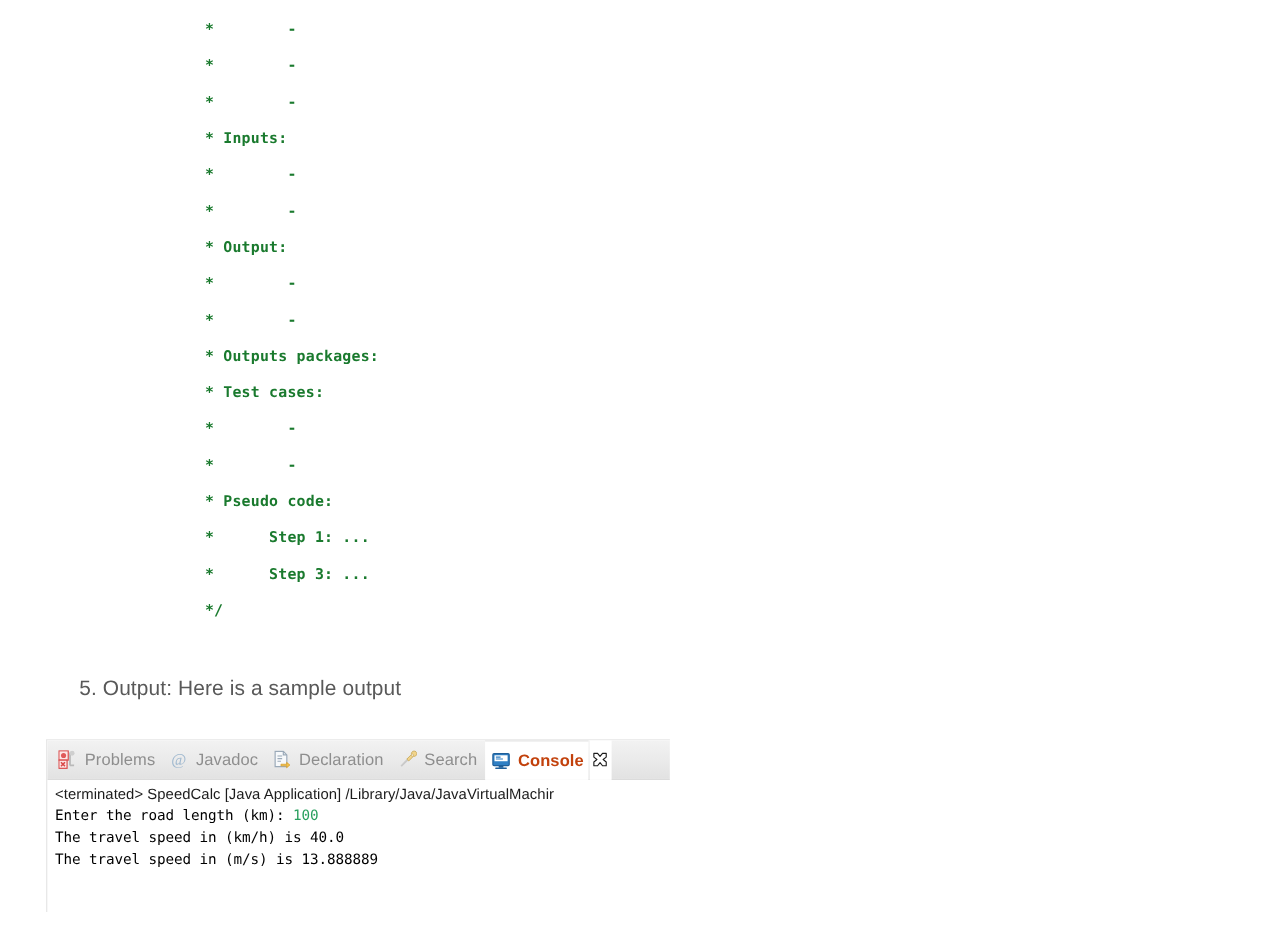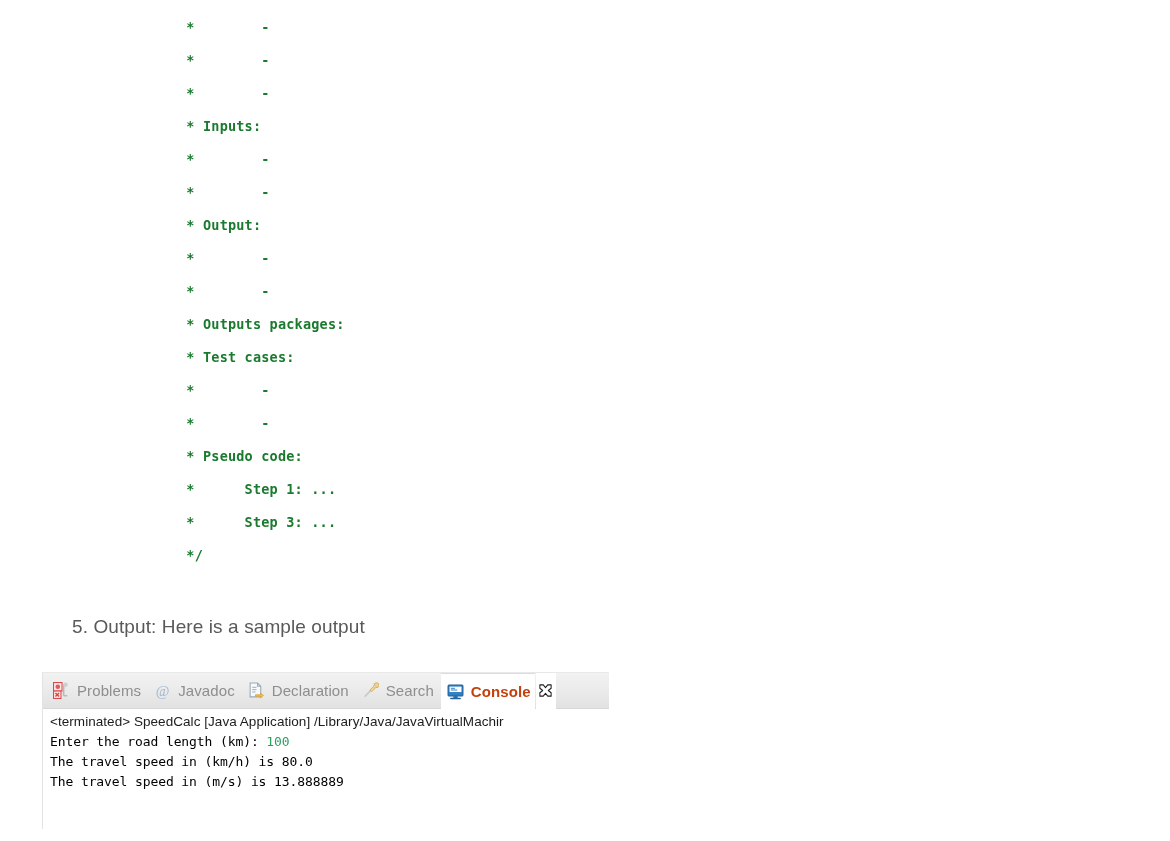--- a/index.html
+++ b/index.html
@@ -217,14 +217,14 @@
       </div>
       <div id="maximize-glyph">
         <svg width="15" height="15" viewBox="0 0 16 16">
           <path d="M2 2 L5.6 2 L8 5 L10.4 2 L14 2 L14 5.6 L11 8 L14 10.4 L14 14 L10.4 14 L8 11 L5.6 14 L2 14 L2 10.4 L5 8 L2 5.6 Z" fill="#ffffff" stroke="#1c1c1c" stroke-width="1.1" stroke-linejoin="round"></path>
         </svg>
       </div>
     </div>
 
   <div id="launch-line">&lt;terminated&gt; SpeedCalc [Java Application] /Library/Java/JavaVirtualMachir</div>
 
-  <div id="console-output"><div><span>Enter the road length (km): </span><span class="echo" style="color: rgb(42, 160, 95);">100</span></div><div><span>The travel speed in (km/h) is 80.0</span></div><div><span>The travel speed in (m/s) is 13.888889</span></div></div>
+  <div id="console-output"><div><span>Enter the road length (km): </span><span class="echo" style="color: rgb(42, 160, 95);">100</span></div><div><span>The travel speed in (km/h) is 40.0</span></div><div><span>The travel speed in (m/s) is 13.888889</span></div></div>
 </div>
 
 </body></html>

